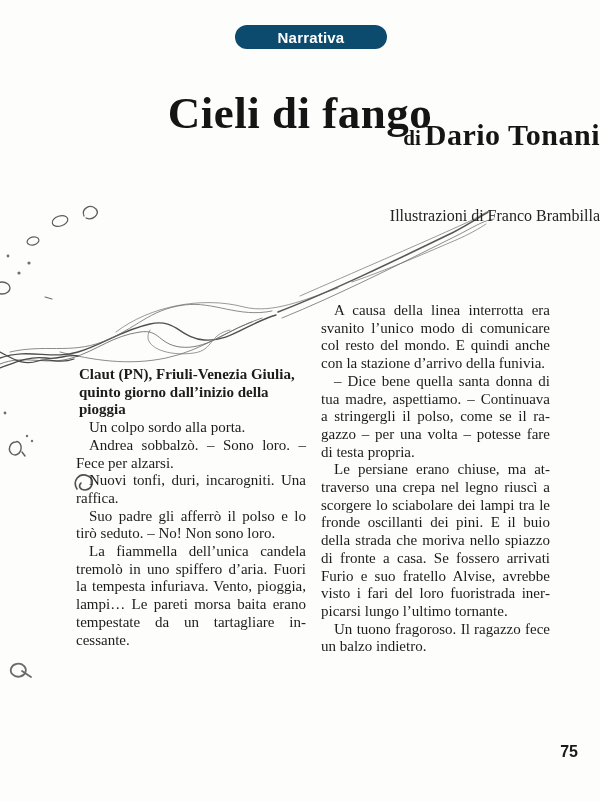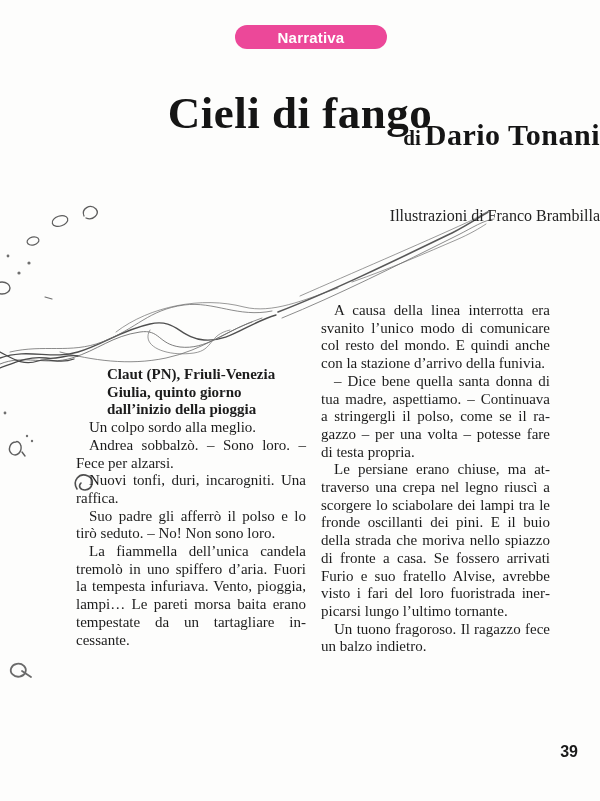--- a/index.html
+++ b/index.html
@@ -7,21 +7,21 @@
     position:relative;
     width:600px;height:801px;
     background:#fdfdfc;
     overflow:hidden;
     font-family:"Liberation Serif", serif;
     color:#1c1c1c;
   }
   
   .cat-badge{
     position:absolute;left:235px;top:25px;width:152px;height:24px;
-    background:#ec4899;border-radius:13px;
+    background:#0c4a6e;border-radius:13px;
     display:flex;align-items:center;justify-content:center;
     font-family:"Liberation Sans", sans-serif;
     font-weight:bold;font-size:15px;color:#ffffff;
     letter-spacing:.2px;
   }
   .title{
     position:absolute;left:0;top:58px;width:600px;
     box-sizing:border-box;
     text-align:center;
     font-weight:bold;font-size:45px;line-height:50px;
@@ -48,21 +48,21 @@
     position:absolute;z-index:1;
     font-size:15px;line-height:17.7px;
     text-align:justify;
     hyphens:manual;
   }
   .col-left{left:76px;top:366px;width:230px;}
   .col-right{left:321px;top:302px;width:229px;}
   .col p{margin:0;text-indent:13px;}
   .col .heading{
     font-weight:bold;text-indent:0;
-    margin-left:31px;text-align:left;
+    margin-left:3px;text-align:left;
   }
   .page-number{
     position:absolute;left:526px;top:743px;width:52px;
     text-align:right;
     font-family:"Liberation Sans", sans-serif;
     font-weight:bold;font-size:16px;color:#1a1a1a;
     z-index:1;
   }
 </style>
 </head>
@@ -116,32 +116,32 @@
   <div class="byline">
     <span class="prefix">di</span>
     <span class="author">Dario Tonani</span>
   </div>
 
   <div class="credit">Illustrazioni di Franco Brambilla</div>
 
   <div class="col col-left">
     <p class="heading">Claut (PN), Friuli-Venezia Giulia, quinto giorno dall’inizio della pioggia</p>
     <div>
-        <p>Un colpo sordo alla meglio.</p>
+        <p>Un colpo sordo alla porta.</p>
         <p>Andrea sobbalzò. – Sono loro. – Fece per alzarsi.</p>
         <p>Nuovi tonfi, duri, incarogniti. Una raffica.</p>
         <p>Suo padre gli afferrò il polso e lo tirò seduto. – No! Non sono loro.</p>
         <p>La fiammella dell’unica candela tremolò in uno spiffero d’aria. Fuo­ri la tempesta infuriava. Vento, piog­gia, lampi… Le pareti morsa baita era­no tempestate da un tartagliare in­cessante.</p>
       </div>
   </div>
 
   <div class="col col-right">
     <div>
         <p>A causa della linea interrotta era svanito l’unico modo di comunicare col resto del mondo. E quindi anche con la stazione d’arrivo della funivia.</p>
         <p>– Dice bene quella santa donna di tua madre, aspettiamo. – Continua­va a stringergli il polso, come se il ra­gazzo – per una volta – potesse fare di testa propria.</p>
         <p>Le persiane erano chiuse, ma at­traverso una crepa nel legno riuscì a scorgere lo sciabolare dei lampi tra le fronde oscillanti dei pini. E il buio della strada che moriva nello spiaz­zo di fronte a casa. Se fossero arriva­ti Furio e suo fratello Alvise, avrebbe visto i fari del loro fuoristrada iner­picarsi lungo l’ultimo tornante.</p>
         <p>Un tuono fragoroso. Il ragazzo fe­ce un balzo indietro.</p>
       </div>
   </div>
 
-  <div class="page-number">39</div>
+  <div class="page-number">75</div>
 
 </div>
 
 </body></html>

